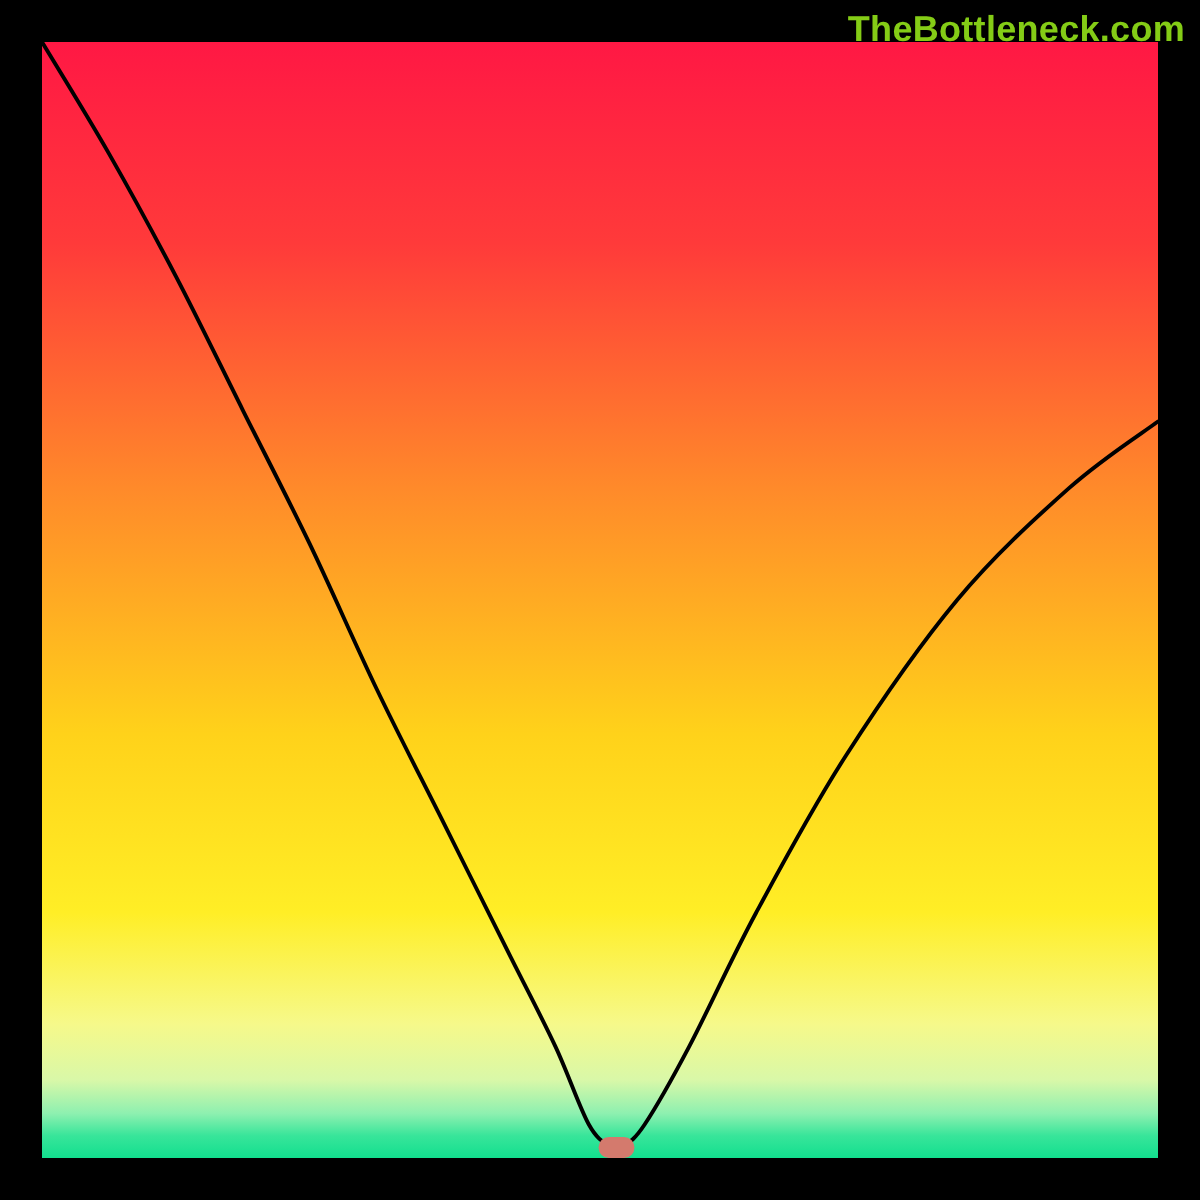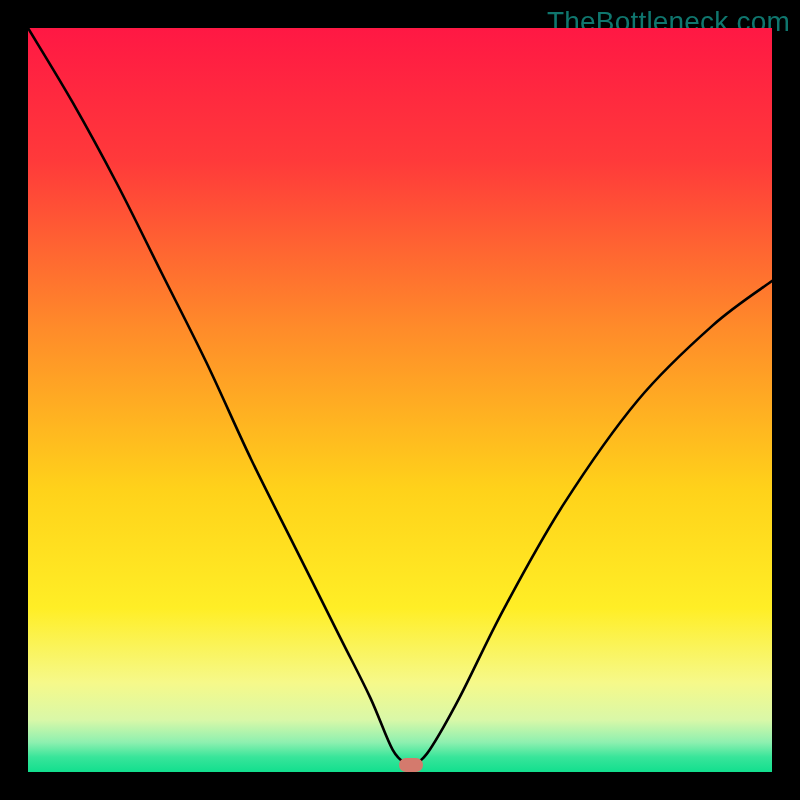--- a/index.html
+++ b/index.html
@@ -41,23 +41,23 @@
     width: 24px;
     height: 14px;
     border-radius: 7px;
     transform: translate(-50%, -50%);
   }
   .watermark {
     position: absolute;
     top: 6px;
     right: 10px;
     font-family: Arial, Helvetica, sans-serif;
-    font-size: 28px;
-    font-weight: 400;
-    color: #0f766e;
+    font-size: 24px;
+    font-weight: 700;
+    color: #84cc16;
     letter-spacing: 0.2px;
   }
 </style>
 </head>
 <body>
 
 <div class="stage">
   <div class="watermark">TheBottleneck.com</div>
 
   <div class="plot">

